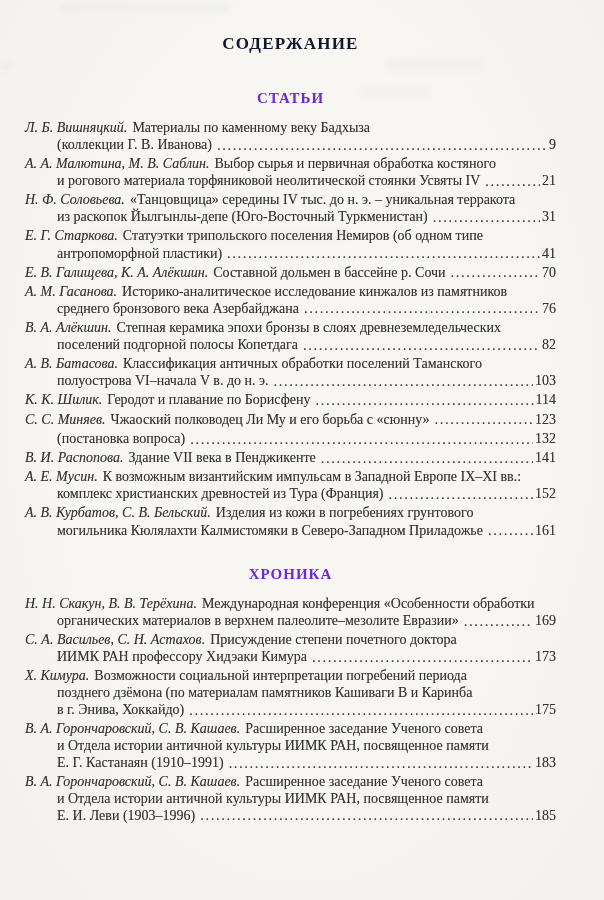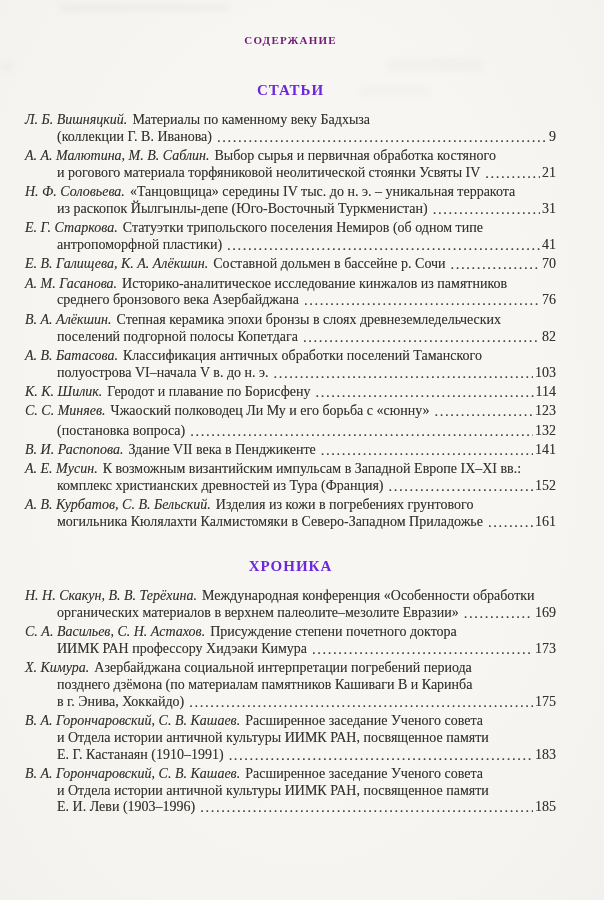--- a/index.html
+++ b/index.html
@@ -11,23 +11,23 @@
     font-family: "Liberation Serif", serif;
     color: #35342f;
   }
   .page { position: absolute; inset: 0; }
   .col { margin-left: 25px; width: 531px; }
 
   .doc-title {
     padding-top: 34px;
     text-align: center;
     font-weight: bold;
-    font-size: 11px;
+    font-size: 17px;
     letter-spacing: 1.2px;
-    color: #701a75;
+    color: #0f172a;
   }
 
   .sec-heading {
     margin-top: 26px;
     text-align: center;
     font-weight: bold;
     font-size: 15px;
     letter-spacing: 1px;
     color: #6d28d9;
   }
@@ -36,21 +36,21 @@
   .entries {
     margin-top: 13px;
     font-size: 14px;
     line-height: 16.8px;
     text-shadow: 0 0 0.5px rgba(60,58,52,0.45);
   }
   .entry { margin-bottom: 1.5px; }
   .line { white-space: nowrap; }
   .line.cont { padding-left: 32px; }
   .authors { font-style: italic; margin-right: 5px; }
-  .lastline { display: flex; align-items: flex-start; }
+  .lastline { display: flex; align-items: center; }
   .lastline .txt { flex: 0 0 auto; }
   .dots {
     flex: 1 1 0;
     min-width: 0;
     overflow: hidden;
     white-space: nowrap;
     margin: 0 2px 0 5px;
     color: #47453f;
   }
   .dots::after {
@@ -212,21 +212,21 @@
           </div>
           <div class="entry">
             <div class="line first"><span class="authors txt">С. А. Васильев, С. Н. Астахов.</span><span class="txt">Присуждение степени почетного доктора</span></div>
             <div class="line cont lastline">
               <span class="txt">ИИМК РАН профессору Хидэаки Кимура</span>
               <span class="dots"></span>
               <span class="pagenum">173</span>
             </div>
           </div>
           <div class="entry">
-            <div class="line first"><span class="authors txt">Х. Кимура.</span><span class="txt">Азербайджана социальной интерпретации погребений периода</span></div>
+            <div class="line first"><span class="authors txt">Х. Кимура.</span><span class="txt">Возможности социальной интерпретации погребений периода</span></div>
             <div class="line cont"><span class="txt">позднего дзёмона (по материалам памятников Кашиваги В и Каринба</span></div>
             <div class="line cont lastline">
               <span class="txt">в г. Энива, Хоккайдо)</span>
               <span class="dots"></span>
               <span class="pagenum">175</span>
             </div>
           </div>
           <div class="entry">
             <div class="line first"><span class="authors txt">В. А. Горончаровский, С. В. Кашаев.</span><span class="txt">Расширенное заседание Ученого совета</span></div>
             <div class="line cont"><span class="txt">и Отдела истории античной культуры ИИМК РАН, посвященное памяти</span></div>

